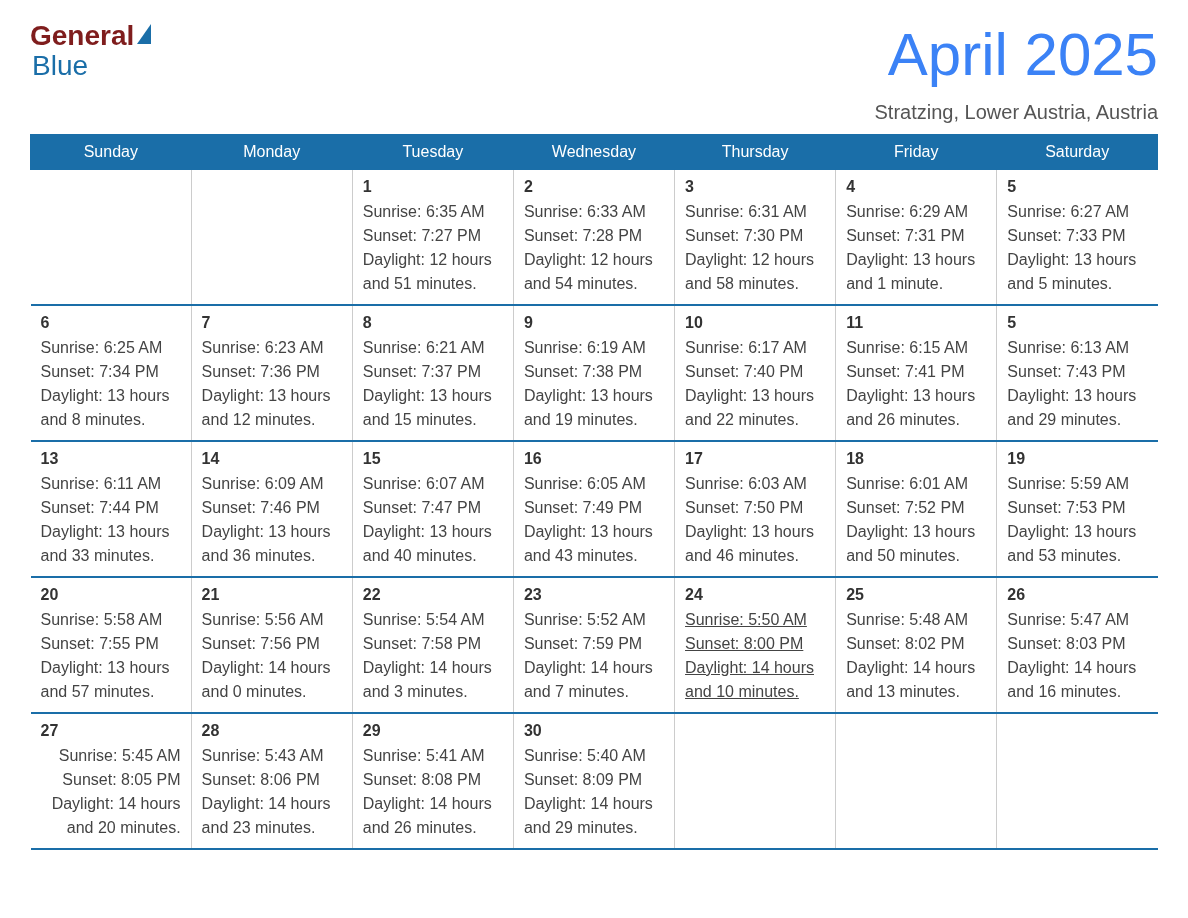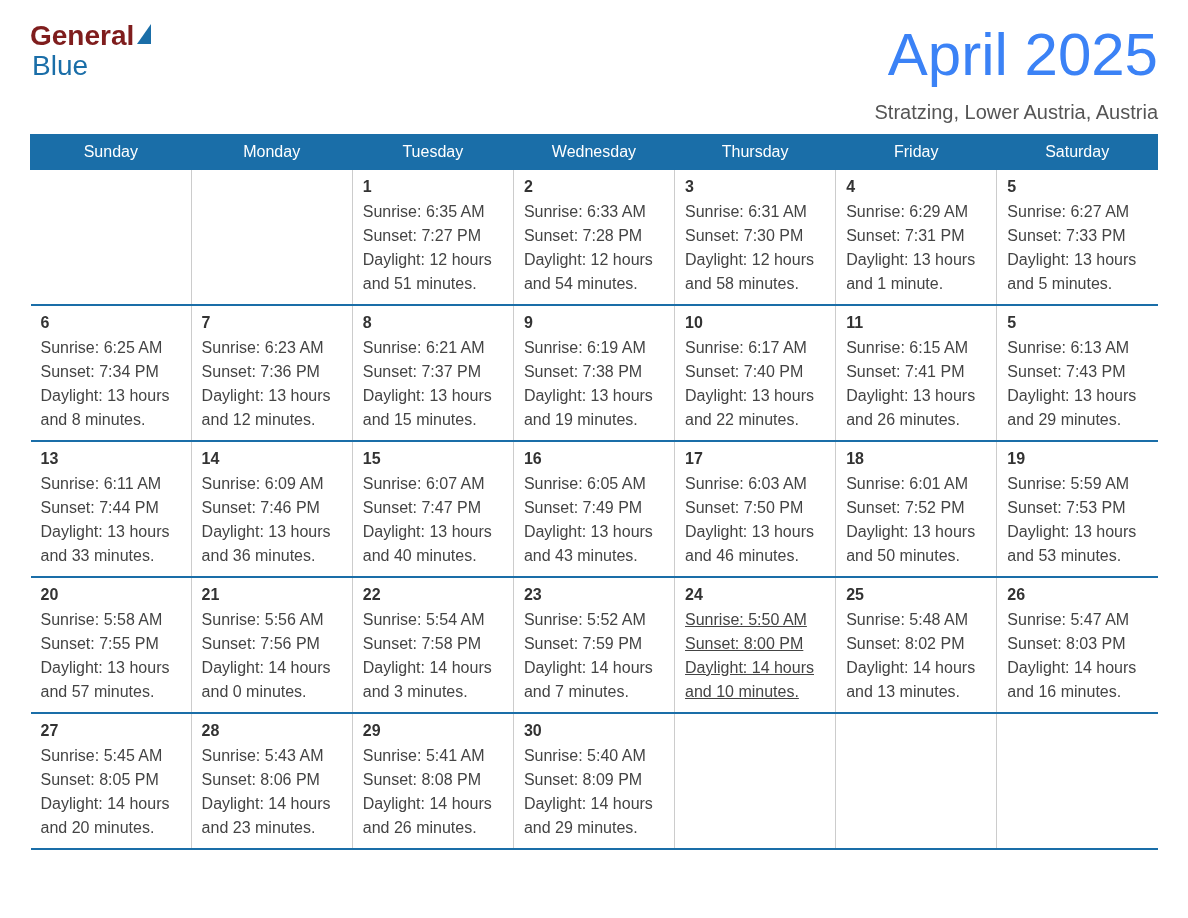--- a/index.html
+++ b/index.html
@@ -323,21 +323,21 @@
           <span class="day-number">26</span>
           <div class="day-info" style="white-space: pre-line;">Sunrise: 5:47 AM
 Sunset: 8:03 PM
 Daylight: 14 hours
 and 16 minutes.</div>
         </td>
       </tr>
       <tr>
         <td>
           <span class="day-number">27</span>
-          <div class="day-info" style="white-space: pre-line;">Sunrise: 5:45 AM
+          <div class="day-info" style="white-space: pre-line; text-align: right;">Sunrise: 5:45 AM
 Sunset: 8:05 PM
 Daylight: 14 hours
 and 20 minutes.</div>
         </td>
         <td>
           <span class="day-number">28</span>
           <div class="day-info" style="white-space: pre-line;">Sunrise: 5:43 AM
 Sunset: 8:06 PM
 Daylight: 14 hours
 and 23 minutes.</div>

